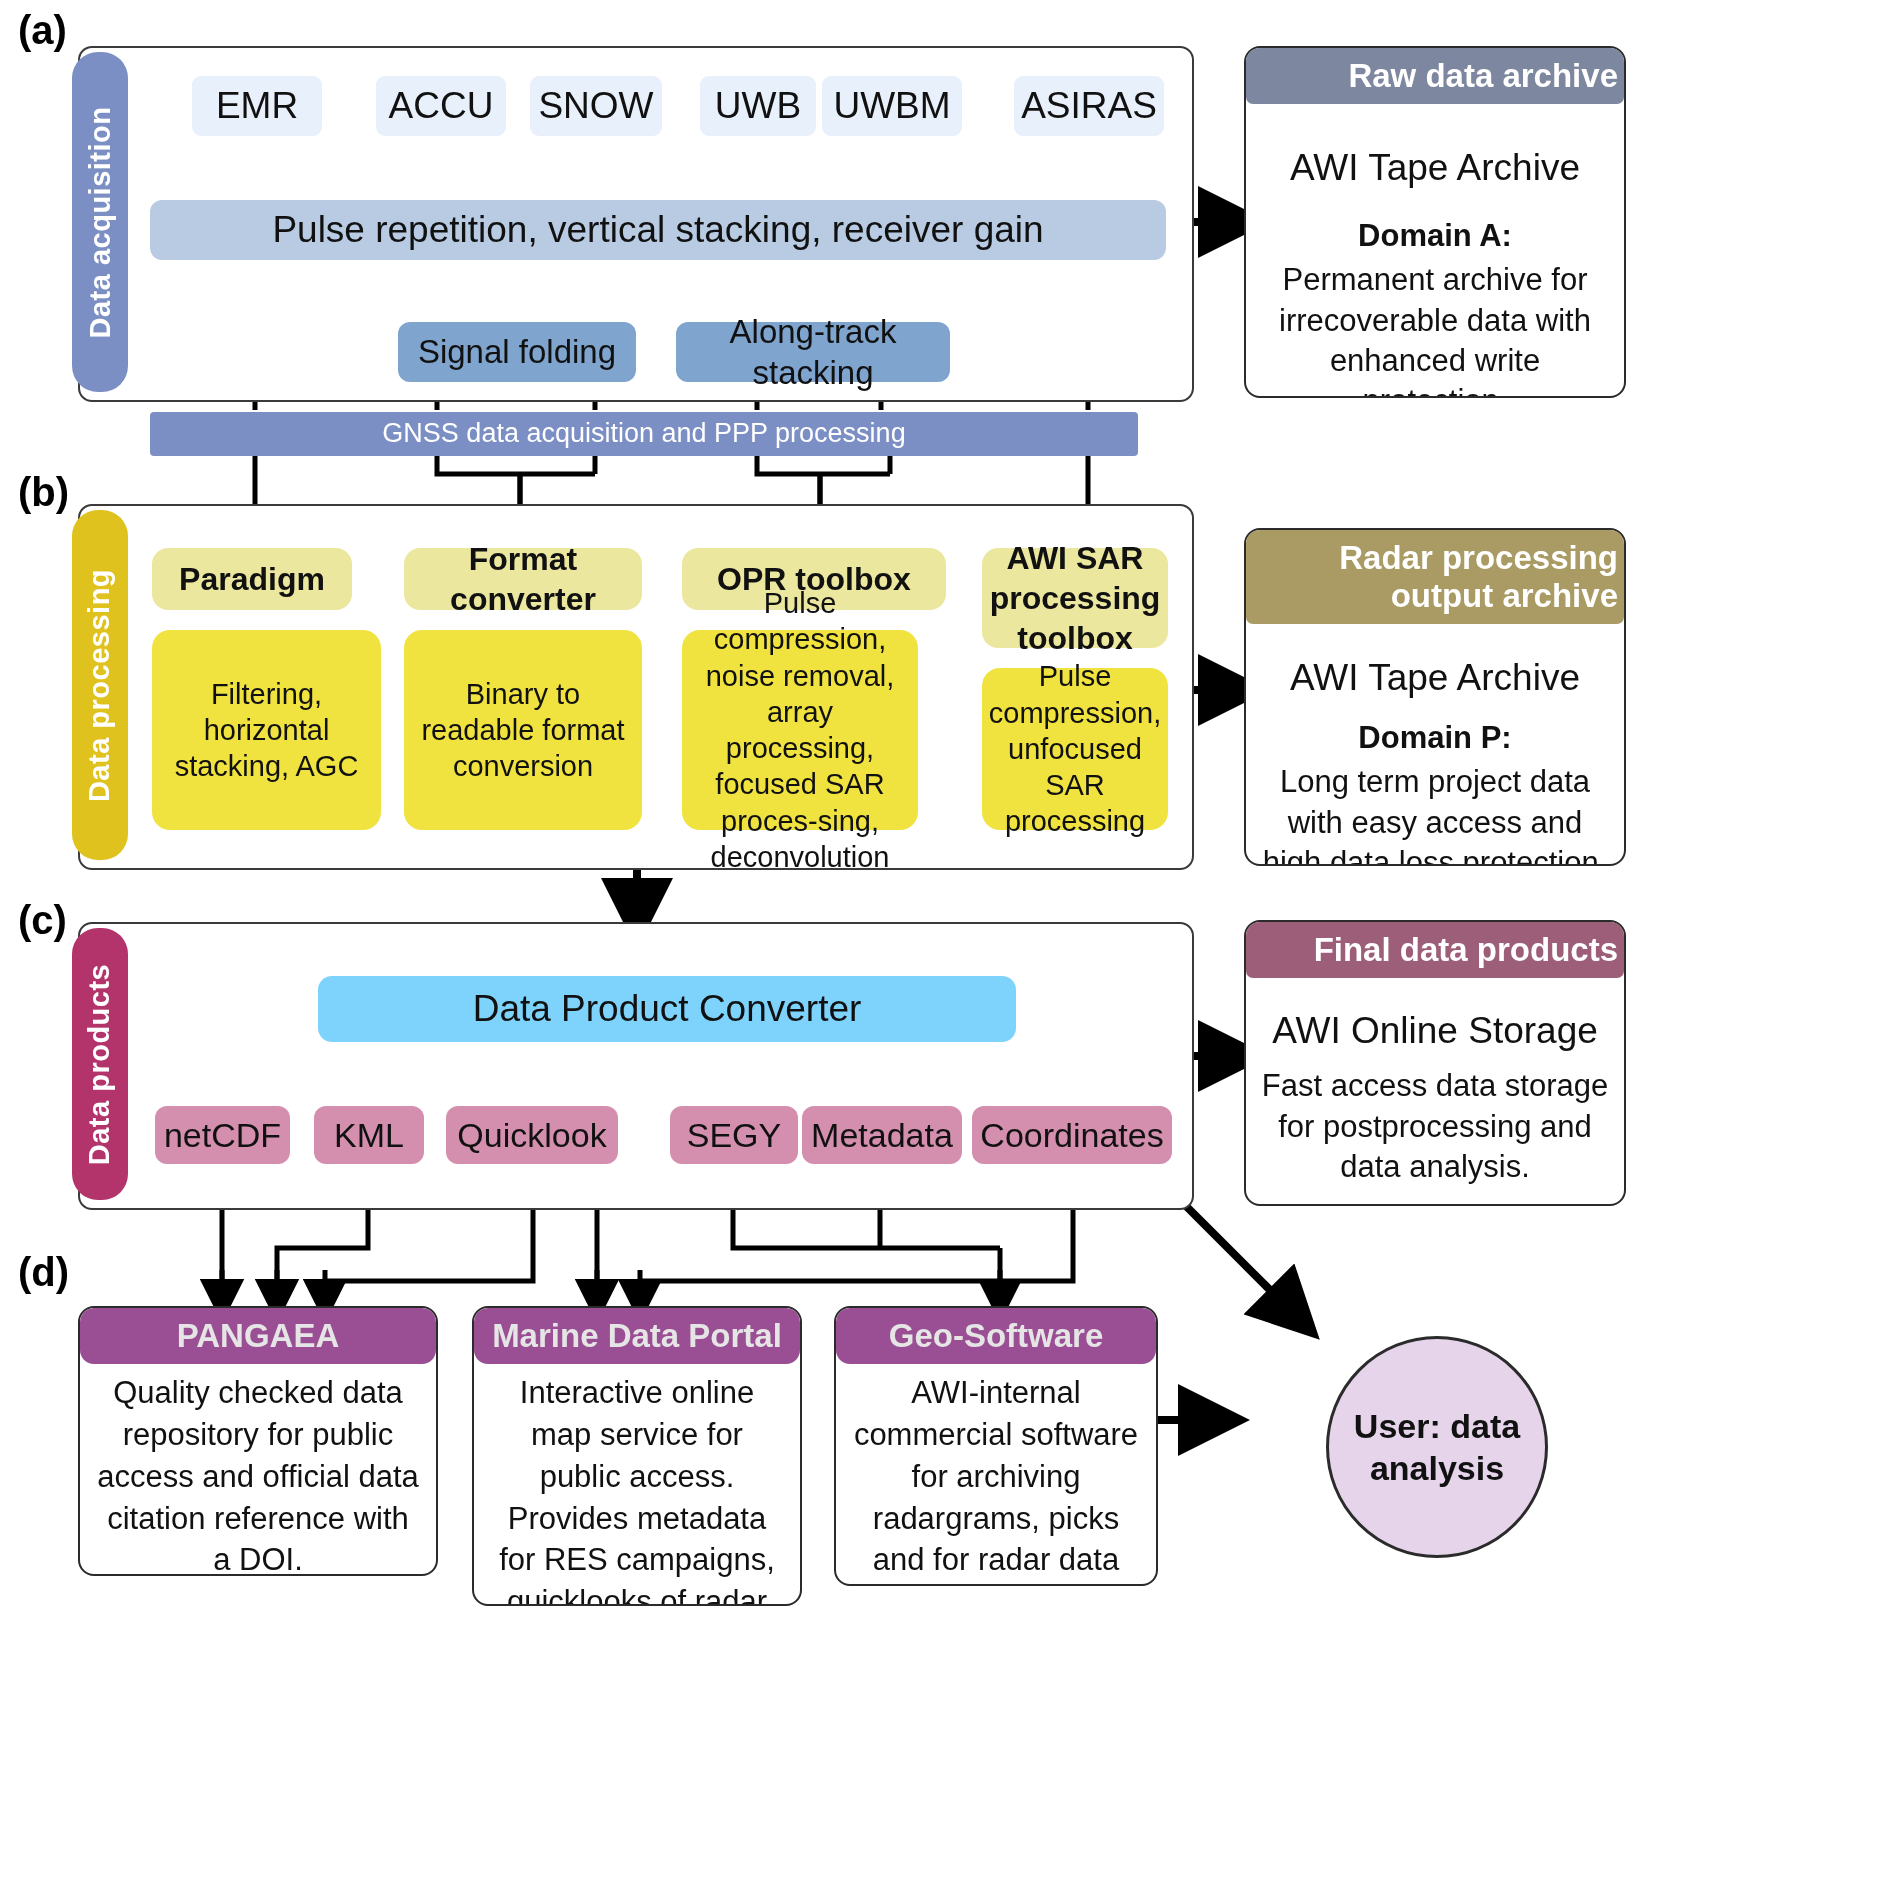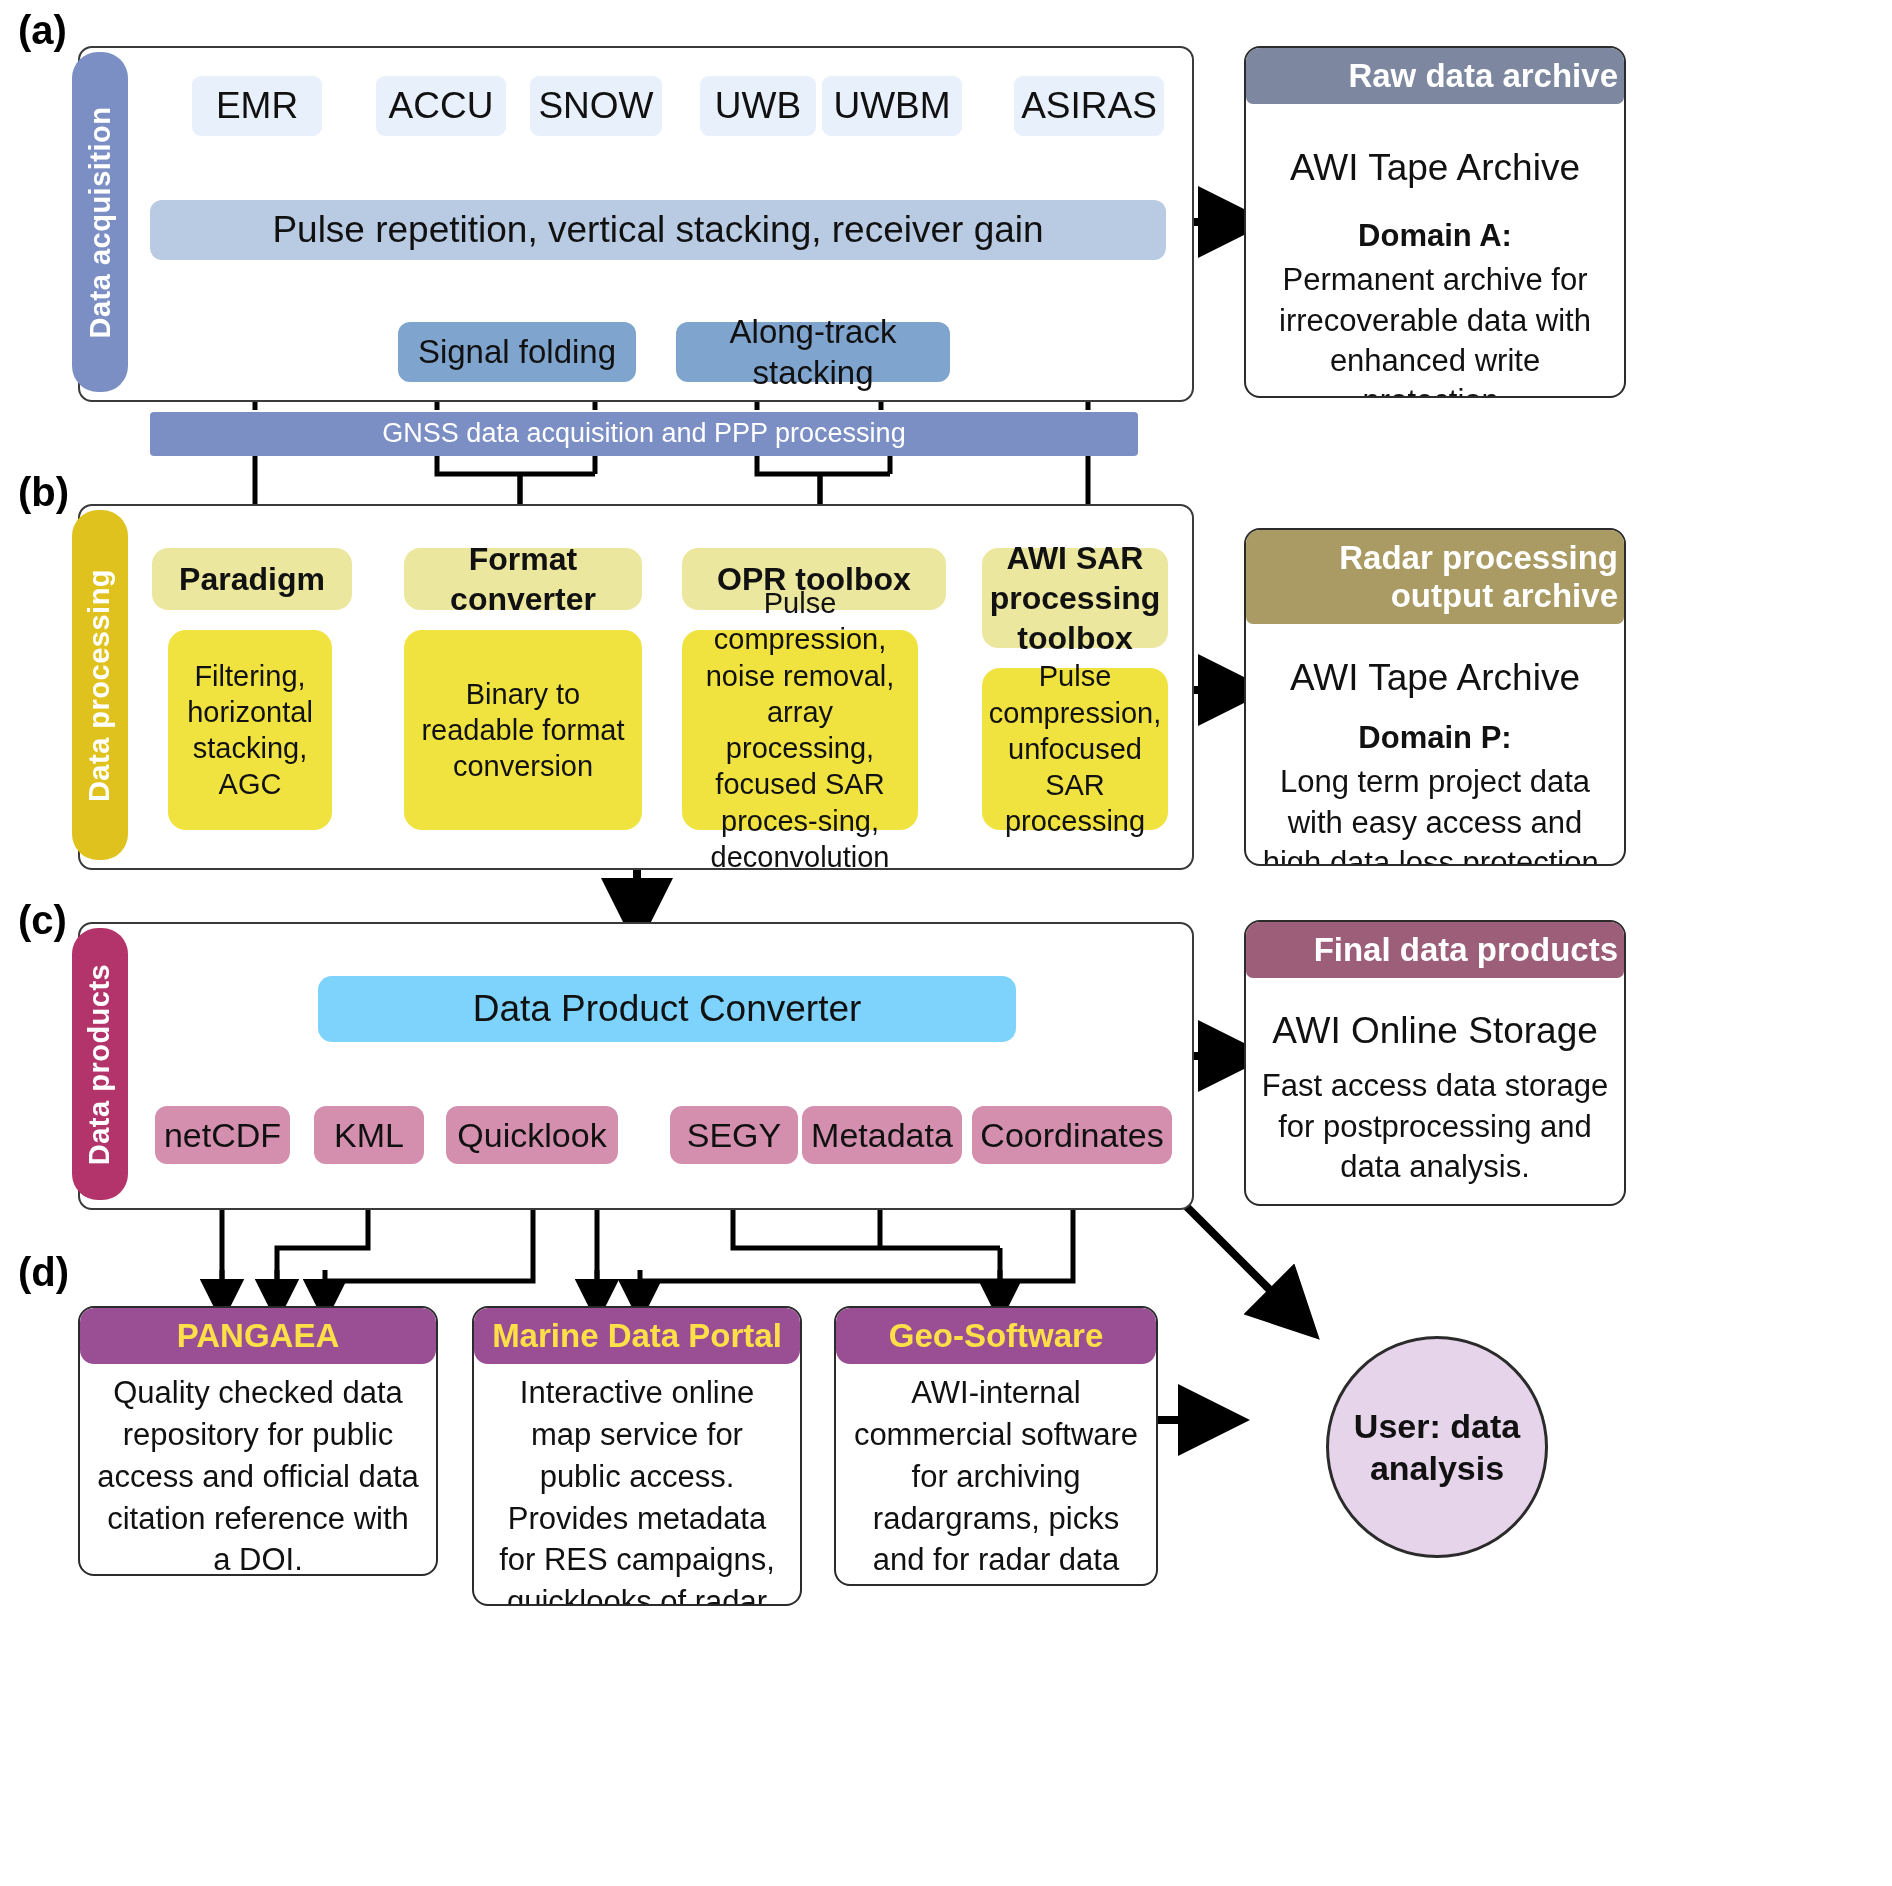--- a/index.html
+++ b/index.html
@@ -33,21 +33,21 @@
   .archive-head{width:100%;box-sizing:border-box;text-align:right;color:#fff;font-weight:bold;
                 font-size:33px;padding:9px 6px;border-radius:7px;line-height:1.15;}
   .archive-body{flex:1;display:flex;flex-direction:column;align-items:center;justify-content:flex-start;
                 text-align:center;padding:14px 14px 10px;line-height:1.3;}
   .archive-title{font-size:37px;margin:26px 0 24px;}
   .archive-domain{font-size:31px;font-weight:bold;margin-bottom:4px;}
   .archive-desc{font-size:31px;}
 
   .outcard{position:absolute;border:2px solid #2b2b2b;border-radius:16px;background:#fff;box-sizing:border-box;
            display:flex;flex-direction:column;align-items:center;overflow:hidden;}
-  .outcard-head{width:100%;box-sizing:border-box;text-align:center;color:#fde047;font-weight:bold;font-size:33px;
+  .outcard-head{width:100%;box-sizing:border-box;text-align:center;color:#e5e5e5;font-weight:bold;font-size:33px;
                 padding:9px 6px;border-radius:14px;background:#9a4f94;}
   .outcard-body{flex:1;display:flex;align-items:center;justify-content:center;text-align:center;
                 font-size:31px;line-height:1.35;padding:8px 16px;}
 
   .user-circle{position:absolute;border:3px solid #2b2b2b;border-radius:50%;background:#e6d4ea;
                display:flex;align-items:center;justify-content:center;text-align:center;
                font-weight:bold;font-size:34px;line-height:1.25;}
 
   svg.wires{position:absolute;left:0;top:0;width:1892px;height:1886px;pointer-events:none;}
 </style>
@@ -164,21 +164,21 @@
   <div class="chip mid-blue" style="left:676px;top:322px;width:274px;height:60px;">Along-track stacking</div>
 
   <div class="chip gnss" style="left:150px;top:412px;width:988px;height:44px;">GNSS data  acquisition and PPP processing</div>
 
   <div class="section" style="left:78px;top:504px;width:1112px;height:362px;"></div>
   <div class="side-tab" style="left:72px;top:510px;width:56px;height:350px;background:#e0c21f;">
     <span>Data processing</span>
   </div>
 
   <div class="chip proc-head" style="left:152px;top:548px;width:200px;height:62px;">Paradigm</div>
-  <div class="chip proc-body" style="left:168px;top:630px;width:164px;height:200px;">Filtering, horizontal stacking, AGC</div>
+  <div class="chip proc-body" style="left:152px;top:630px;width:229px;height:200px;">Filtering, horizontal stacking, AGC</div>
 
   <div class="chip proc-head" style="left:404px;top:548px;width:238px;height:62px;">Format converter</div>
   <div class="chip proc-body" style="left:404px;top:630px;width:238px;height:200px;">Binary to readable format conversion</div>
 
   <div class="chip proc-head" style="left:682px;top:548px;width:264px;height:62px;">OPR toolbox</div>
   <div class="chip proc-body" style="left:682px;top:630px;width:236px;height:200px;">Pulse compression, noise removal, array processing, focused SAR proces-sing, deconvolution</div>
 
   <div class="chip proc-head" style="left:982px;top:548px;width:186px;height:100px;">AWI SAR processing toolbox</div>
   <div class="chip proc-body" style="left:982px;top:668px;width:186px;height:162px;">Pulse compression, unfocused SAR processing</div>
 

